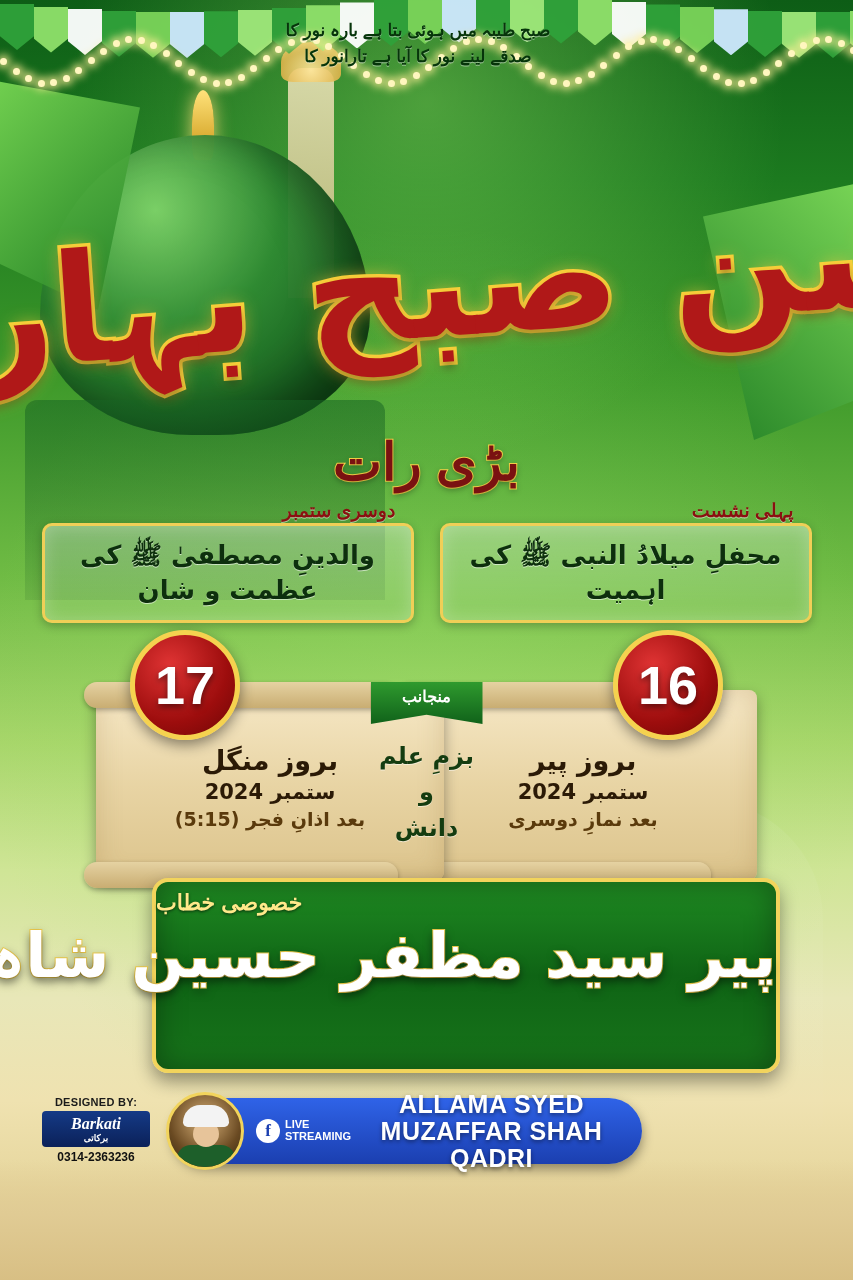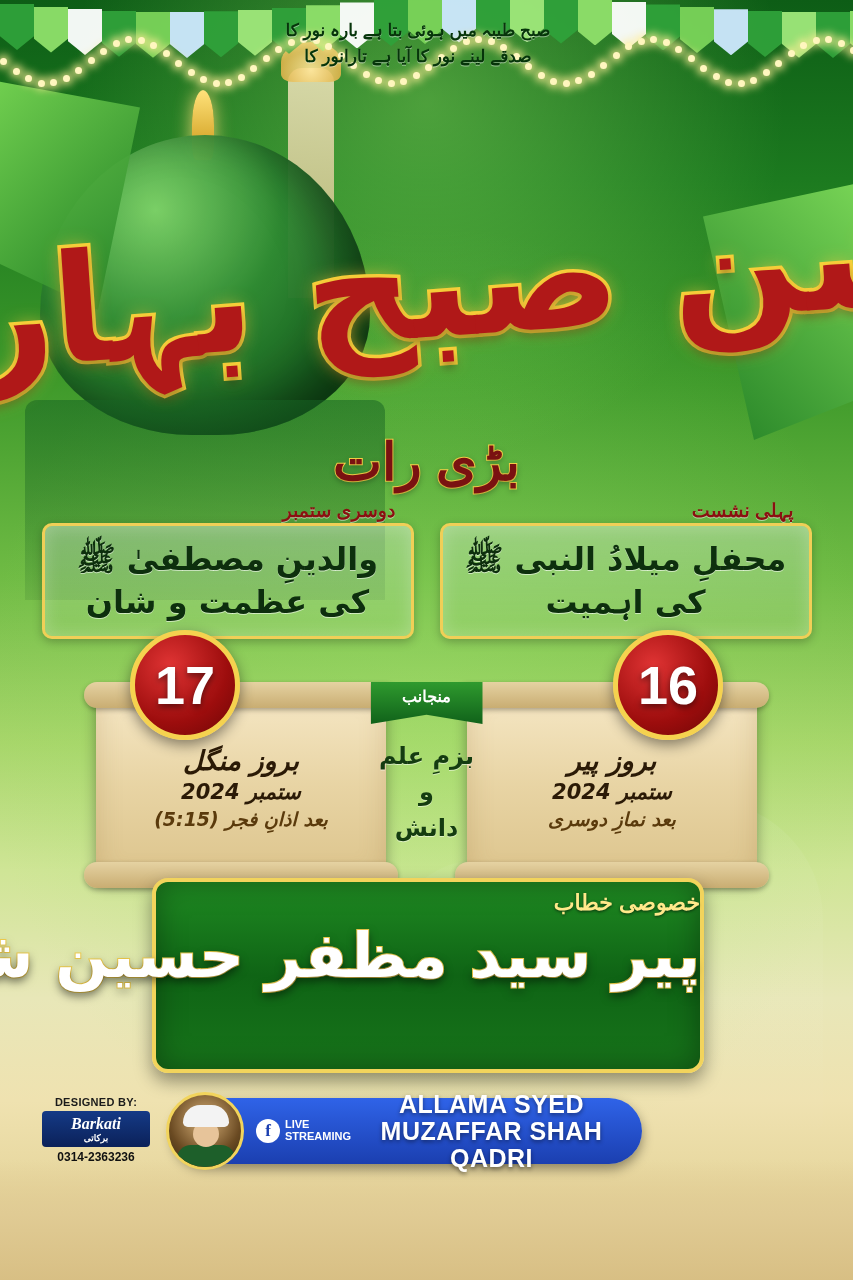--- a/index.html
+++ b/index.html
@@ -158,38 +158,37 @@
   }
   .session-box {
     margin-top: 18px;
     border: 3px solid #f0cf57;
     border-radius: 10px;
     background: linear-gradient(180deg, rgba(255,255,255,.30), rgba(255,255,255,.06));
     box-shadow: 0 3px 10px rgba(0,0,0,.25), inset 0 0 18px rgba(255,255,255,.25);
     padding: 12px 10px;
     text-align: center; direction: rtl;
     font-family: "DejaVu Sans", sans-serif;
-    font-size: 32px; font-weight: bold;
+    font-size: 26px; font-weight: bold;
     color: #0d2f0d;
     line-height: 1.35;
     text-shadow: 0 1px 0 rgba(255,255,255,.55);
   }
 
   
   .dates {
     position: absolute; top: 630px; left: 0; width: 853px; height: 260px;
     z-index: 9;
   }
   .scroll {
     position: absolute; top: 60px;
-    width: 290px; height: 190px;
+    width: 348px; height: 190px;
     background: linear-gradient(180deg, #f6e8c6 0%, #e8d4a4 50%, #dcc48c 100%);
     border-radius: 8px;
     box-shadow: 0 6px 14px rgba(0,0,0,.35), inset 0 0 26px rgba(150,110,50,.25);
-    font-style: italic;
   }
   .scroll::before, .scroll::after {
     content: ""; position: absolute; left: -12px; width: 314px; height: 26px;
     background: linear-gradient(180deg,#e5d2a2,#c9ad72);
     border-radius: 13px;
     box-shadow: 0 2px 5px rgba(0,0,0,.3);
   }
   .scroll::before { top: -8px; }
   .scroll::after { bottom: -8px; }
   .scroll-right { right: 96px; }
@@ -235,27 +234,27 @@
     margin-top: 14px; direction: rtl;
     font-family: "DejaVu Sans", sans-serif;
     font-size: 24px; font-weight: bold; color: #143c10;
     line-height: 1.5;
     text-shadow: 0 1px 0 rgba(255,255,255,.5);
   }
 
   
   .speaker-panel {
     position: absolute; top: 878px; left: 152px;
-    width: 552px; height: 195px;
+    width: 628px; height: 195px;
     background: linear-gradient(180deg, #1f8a22 0%, #0f6415 50%, #17741a 100%);
     border: 4px solid #f2d45c;
     border-radius: 16px;
     box-shadow: 0 8px 18px rgba(0,0,0,.4), inset 0 0 30px rgba(0,0,0,.35);
     z-index: 10;
-    text-align: right; direction: rtl;
+    text-align: left; direction: rtl;
     padding-top: 8px;
   }
   .khitab {
     font-size: 22px; font-weight: bold; color: #ffe98a;
     text-shadow: 0 1px 3px rgba(0,0,0,.6);
   }
   .speaker-title {
     font-size: 19px; font-weight: bold; color: #fff6c8; margin-top: 6px;
     text-shadow: 0 1px 3px rgba(0,0,0,.6);
   }

